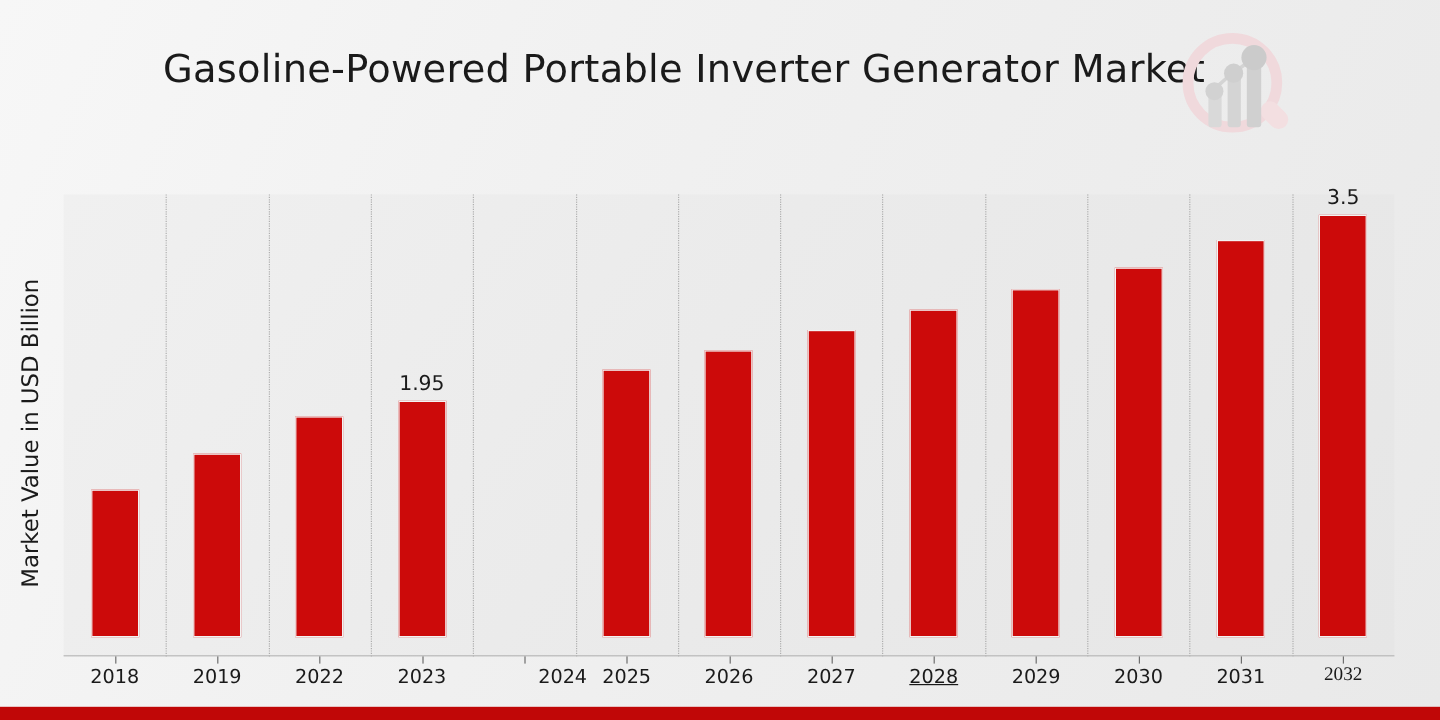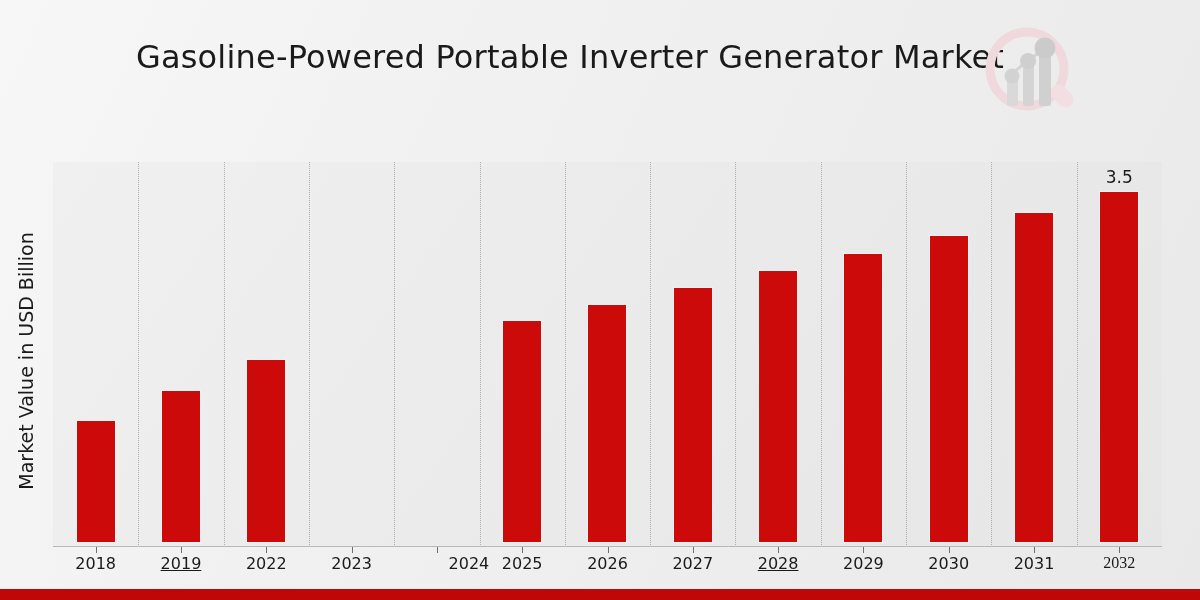--- a/index.html
+++ b/index.html
@@ -86,21 +86,21 @@
     opacity: 0.75;
   }
 
   .bars-layer {
     position: absolute;
     inset: 0;
   }
 
   .bar-slot {
     position: absolute;
-    bottom: 4px;
+    bottom: 16px;
     top: 0;
   }
 
   .bar {
     position: absolute;
     bottom: 0;
     left: 50%;
     transform: translateX(-50%);
     width: 38px;
     background: #cc0a0a;
@@ -210,20 +210,24 @@
     <div class="bars-layer">
         <div class="bar-slot" style="left: 0px; width: 85.3077px;">
           <div class="bar" title="2018: 1.21" style="height: 121px; background: rgb(204, 10, 10); border-color: rgb(243, 243, 243);"></div>
         </div>
         <div class="bar-slot" style="left: 85.3077px; width: 85.3077px;">
           <div class="bar" title="2019: 1.51" style="height: 151px; background: rgb(204, 10, 10); border-color: rgb(243, 243, 243);"></div>
         </div>
         <div class="bar-slot" style="left: 170.615px; width: 85.3077px;">
           <div class="bar" title="2022: 1.82" style="height: 182px; background: rgb(204, 10, 10); border-color: rgb(243, 243, 243);"></div>
         </div>
+        <div class="bar-slot" style="left: 255.923px; width: 85.3077px;">
+          <div class="bar" title="2023: 1.95" style="height: 195px; background: rgb(204, 10, 10); border-color: rgb(243, 243, 243);"></div>
+          <div class="bar-label" style="bottom: 201px;">1.95</div>
+        </div>
         <div class="bar-slot" style="left: 426.538px; width: 85.3077px;">
           <div class="bar" title="2025: 2.21" style="height: 221px; background: rgb(204, 10, 10); border-color: rgb(243, 243, 243);"></div>
         </div>
         <div class="bar-slot" style="left: 511.846px; width: 85.3077px;">
           <div class="bar" title="2026: 2.37" style="height: 237px; background: rgb(204, 10, 10); border-color: rgb(243, 243, 243);"></div>
         </div>
         <div class="bar-slot" style="left: 597.154px; width: 85.3077px;">
           <div class="bar" title="2027: 2.54" style="height: 254px; background: rgb(204, 10, 10); border-color: rgb(243, 243, 243);"></div>
         </div>
         <div class="bar-slot" style="left: 682.462px; width: 85.3077px;">
@@ -256,21 +260,21 @@
       <div class="x-tick" style="left: 554.5px;"></div>
       <div class="x-tick" style="left: 639.808px;"></div>
       <div class="x-tick" style="left: 725.115px;"></div>
       <div class="x-tick" style="left: 810.423px;"></div>
       <div class="x-tick" style="left: 895.731px;"></div>
       <div class="x-tick" style="left: 981.038px;"></div>
       <div class="x-tick" style="left: 1066.35px;"></div>
     </div>
   <div class="x-labels">
       <div class="x-label" style="left: 42.6538px;">2018</div>
-      <div class="x-label" style="left: 127.962px; text-decoration: underline;">2019</div>
+      <div class="x-label" style="left: 127.962px;">2019</div>
       <div class="x-label" style="left: 213.269px;">2022</div>
       <div class="x-label" style="left: 298.577px;">2023</div>
       <div class="x-label" style="left: 383.885px; margin-left: 32px;">2024</div>
       <div class="x-label" style="left: 469.192px;">2025</div>
       <div class="x-label" style="left: 554.5px;">2026</div>
       <div class="x-label" style="left: 639.808px;">2027</div>
       <div class="x-label" style="left: 725.115px; text-decoration: underline;">2028</div>
       <div class="x-label" style="left: 810.423px;">2029</div>
       <div class="x-label" style="left: 895.731px;">2030</div>
       <div class="x-label" style="left: 981.038px;">2031</div>

